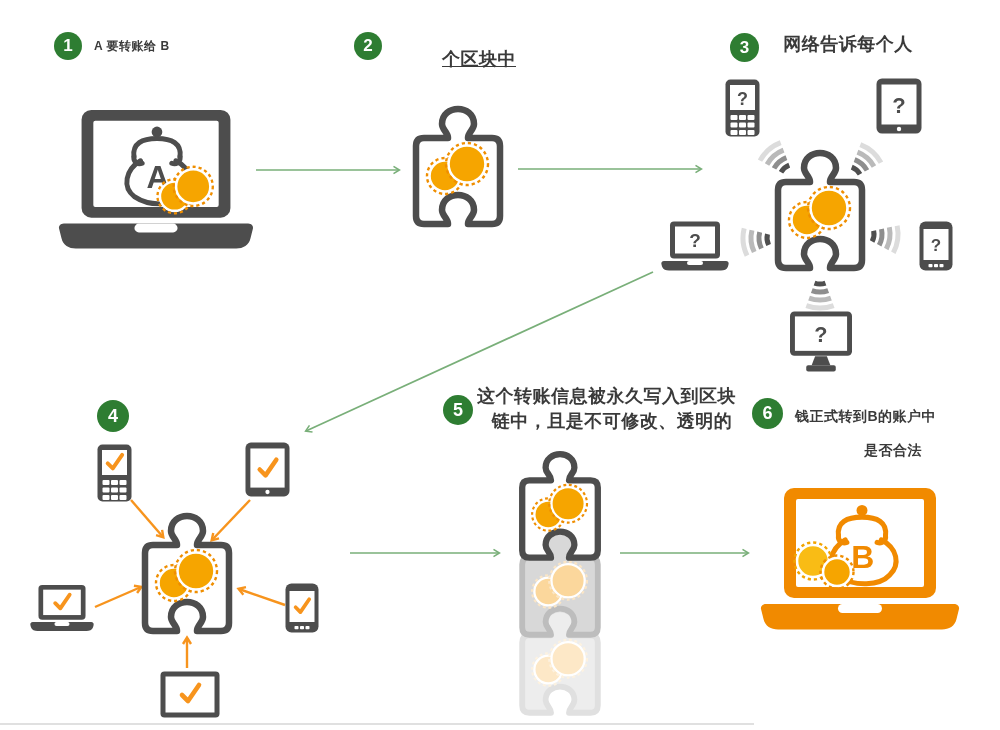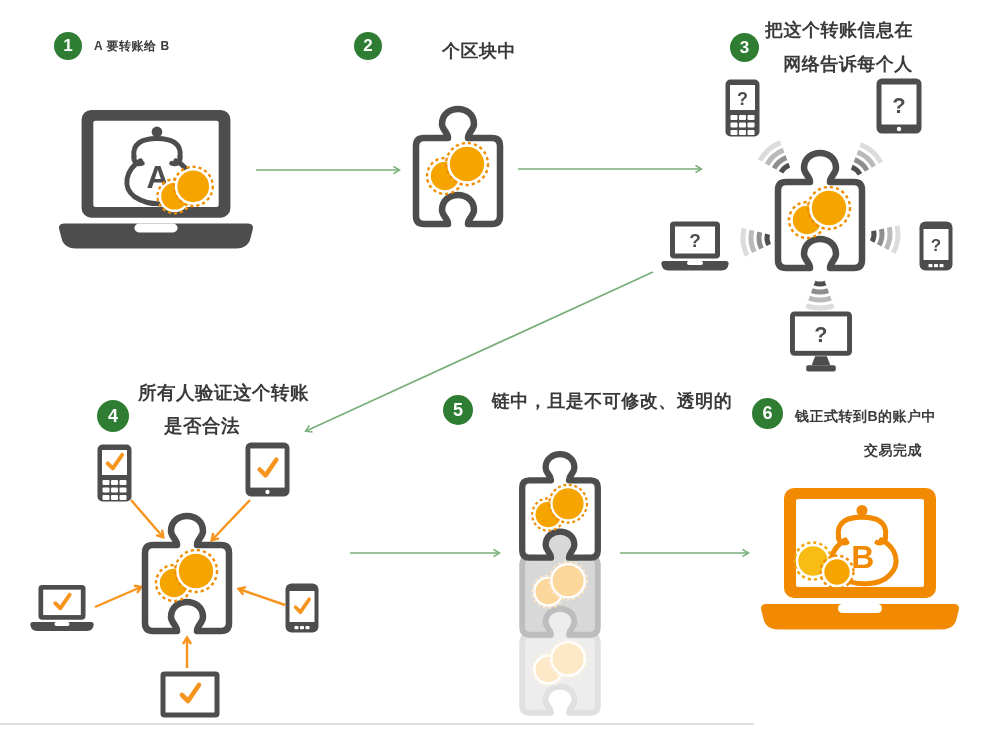--- a/index.html
+++ b/index.html
@@ -74,36 +74,32 @@
   <div class="badge" style="left:354px;top:32px;width:28px;height:28px;font-size:17px;">2</div>
   <div class="badge" style="left:730px;top:33px;width:29px;height:29px;font-size:17px;">3</div>
   <div class="badge" style="left:97px;top:400px;width:32px;height:32px;font-size:18px;">4</div>
   <div class="badge" style="left:443px;top:395px;width:30px;height:30px;font-size:18px;">5</div>
   <div class="badge" style="left:752px;top:398px;width:31px;height:31px;font-size:18px;">6</div>
 
   <div class="head" style="left:94px;top:36px;font-size:12px;">
     <div class="t1">A 要转账给 B</div>
   </div>
   <div class="head" style="left:394px;top:34px;width:170px;font-size:18px;">
-    <div class="t2" style="margin-top:7px;">个区块中</div>
+    <div class="t2" style="margin-top:15px;text-decoration:underline;">个区块中</div>
   </div>
   <div class="head" style="left:765px;top:20px;width:166px;font-size:18px;">
-    <div class="t1">把这个转账信息在</div>
     <div class="t2" style="margin-top:14px;">网络告诉每个人</div>
   </div>
-  <div class="head" style="left:138px;top:383px;width:184px;font-size:18.5px;">
-    <div class="t1">所有人验证这个转账</div>
-    <div class="t2" style="margin-top:13px;text-align:left;padding-left:26px;">是否合法</div>
-  </div>
   <div class="head" style="left:477px;top:386px;width:270px;font-size:18px;">
+    <div class="t1">这个转账信息被永久写入到区块</div>
     <div class="t2" style="margin-top:5px;">链中，且是不可修改、透明的</div>
   </div>
   <div class="head" style="left:795px;top:406px;width:196px;font-size:14px;">
     <div class="t1">钱正式转到B的账户中</div>
-    <div class="t2" style="margin-top:14px;">交易完成</div>
+    <div class="t2" style="margin-top:14px;">是否合法</div>
   </div>
 
   <svg class="abs" style="left:58px;top:110px" width="196" height="142" viewBox="0 0 200 145">
     <rect class="dev" x="24" y="0" width="152" height="110" rx="10"></rect>
     <rect x="36" y="11" width="128" height="88" rx="2" fill="#fff"></rect>
     <path class="dev" d="M6,116 L194,116 C198,116 199.5,119 199,121 L196.5,131 C195,138 189,141.5 182,141.5 L18,141.5 C11,141.5 5,138 3.5,131 L1,121 C0.5,119 2,116 6,116 Z"></path>
     <rect x="78" y="116" width="44" height="9" rx="4.5" fill="#fff"></rect>
     <g transform="translate(59,14) scale(0.84)">
       <circle class="pursefill" cx="50" cy="10" r="6.5"></circle>
       <path class="purse" d="M22,40 C20,24 32,18 50,18 C68,18 80,24 78,40"></path>

